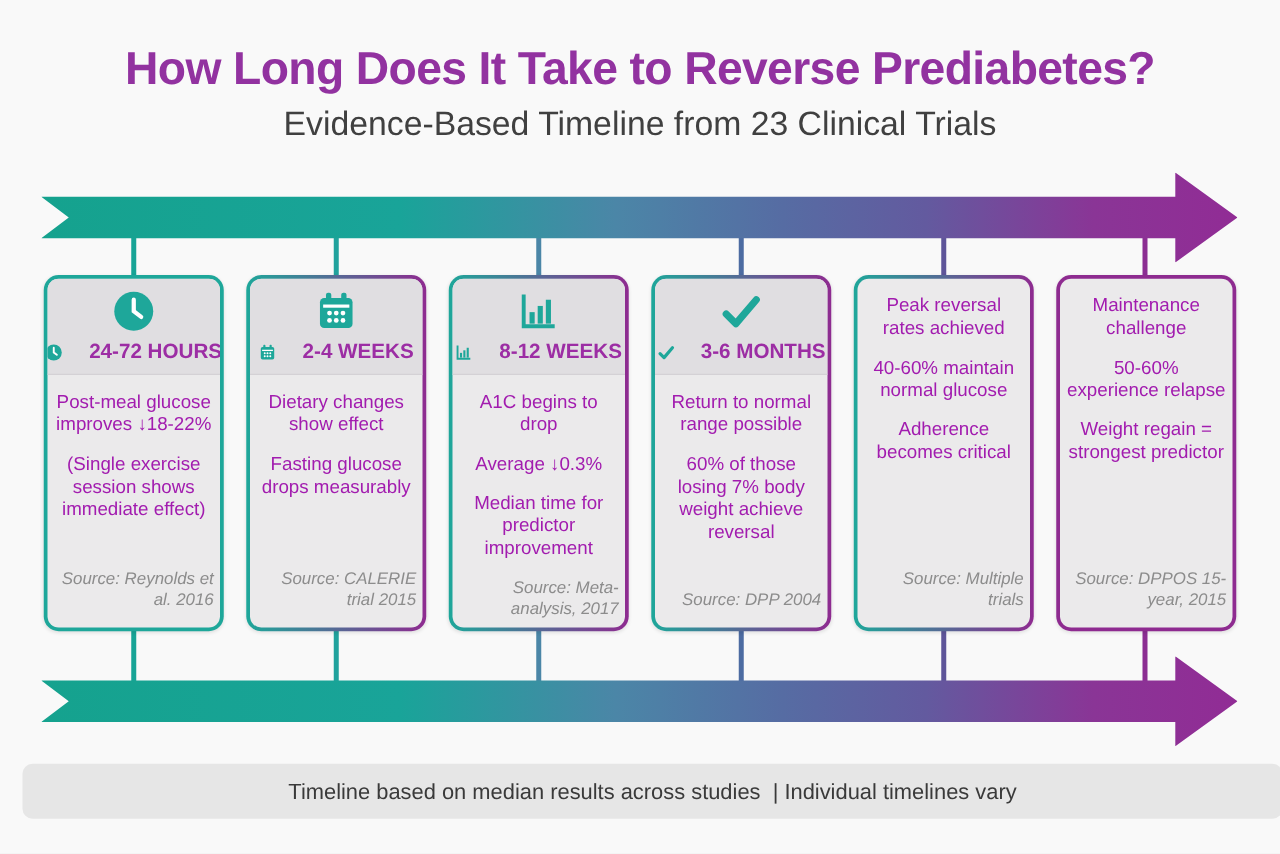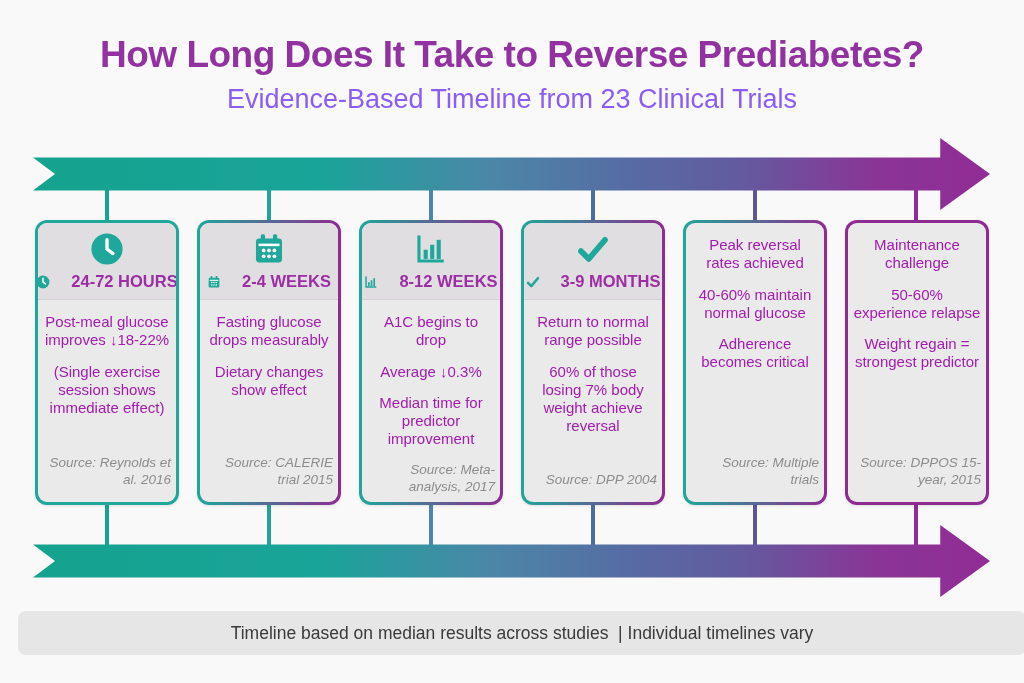--- a/index.html
+++ b/index.html
@@ -16,21 +16,21 @@
   
   .header{position:absolute;left:0;top:34px;width:100%;text-align:center;}
   .title{
     margin:0;
     font-size:37px;font-weight:bold;letter-spacing:-0.5px;
     color:#9232a0;
   }
   .subtitle{
     margin:8px 0 0 0;
     font-size:27px;font-weight:normal;
-    color:#8b5cf6;
+    color:#404040;
   }
   
   .arrow{
     position:absolute;left:33px;width:957px;height:72px;z-index:2;
     background:linear-gradient(90deg,#15a28e 0%,#19a499 30%,#4b86a7 48%,#566ca3 62%,#635a9f 74%,#8a3596 88%,#912c95 100%);
     clip-path:polygon(0 27%,94.8% 27%,94.8% 0,100% 50%,94.8% 100%,94.8% 73%,0 73%,2.3% 50%);
   }
   .arrow.top{top:138px;}
   .arrow.bottom{top:525px;}
   
@@ -181,22 +181,22 @@
                     <circle cx="8.2" cy="17.2" r="1.35"></circle>
                     <circle cx="12" cy="17.2" r="1.35"></circle>
                     <circle cx="15.8" cy="17.2" r="1.35"></circle>
                   </g>
                 </svg>
             </span>
             <span>2-4 WEEKS</span>
           </div>
         </div>
         <div class="card-body">
+          <p>Dietary changes show effect</p>
           <p>Fasting glucose drops measurably</p>
-          <p>Dietary changes show effect</p>
         </div>
         <div class="card-source">Source: CALERIE trial 2015</div>
       </div>
     </div>
 
     <div class="card-frame frame-grad">
       <div class="card">
         <div class="card-header">
           <div class="big-icon">
             <svg viewBox="0 0 24 24">
@@ -238,21 +238,21 @@
             <svg viewBox="0 0 24 24">
                 <path d="M3.5 13.5l5.5 5.5L20.5 5.5" stroke="#1ea79a" stroke-width="4" fill="none" stroke-linecap="round" stroke-linejoin="round"></path>
               </svg>
           </div>
           <div class="stage-label">
             <span class="mini-icon">
               <svg viewBox="0 0 24 24">
                   <path d="M3.5 13.5l5.5 5.5L20.5 5.5" stroke="#1ea79a" stroke-width="4.4" fill="none" stroke-linecap="round" stroke-linejoin="round"></path>
                 </svg>
             </span>
-            <span>3-9 MONTHS</span>
+            <span>3-6 MONTHS</span>
           </div>
         </div>
         <div class="card-body">
           <p>Return to normal range possible</p>
           <p>60% of those losing 7% body weight achieve reversal</p>
         </div>
         <div class="card-source">Source: DPP 2004</div>
       </div>
     </div>
 

